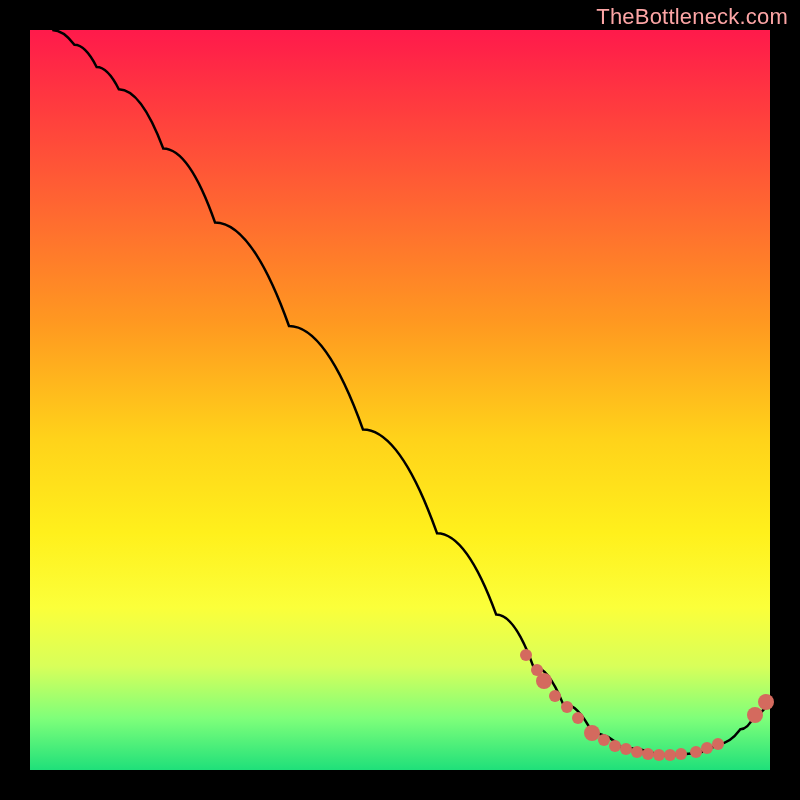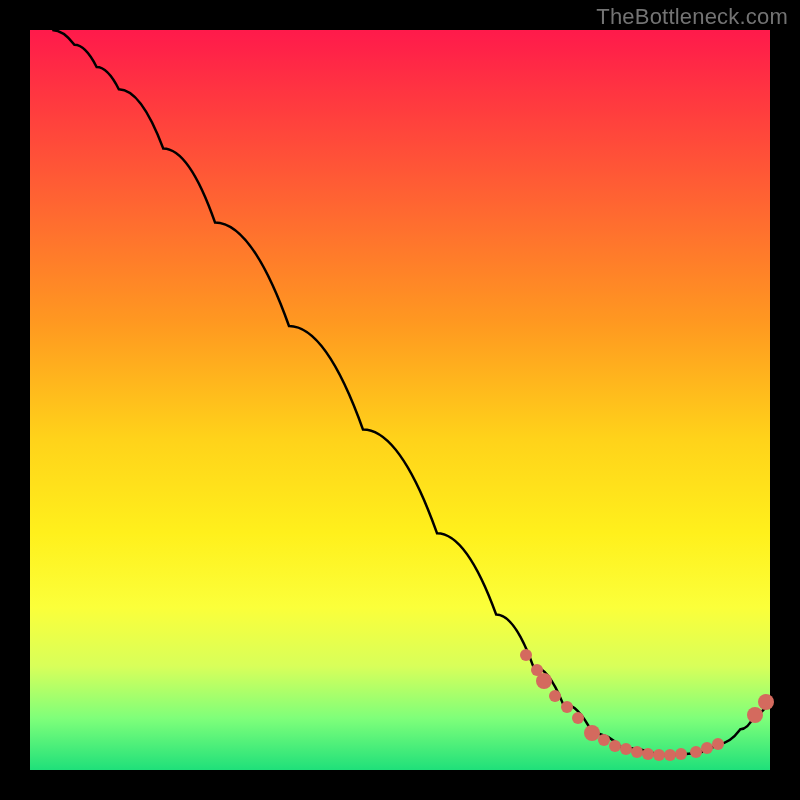--- a/index.html
+++ b/index.html
@@ -8,21 +8,21 @@
     height: 800px;
     background: #000;
     position: relative;
     overflow: hidden;
     font-family: Arial, Helvetica, sans-serif;
   }
   .watermark {
     position: absolute;
     top: 4px;
     right: 12px;
-    color: #737373;
+    color: #fca5a5;
     font-size: 22px;
     font-weight: 500;
     letter-spacing: 0.2px;
     z-index: 3;
   }
   .plot-area {
     position: absolute;
     left: 30px;
     top: 30px;
     width: 740px;

